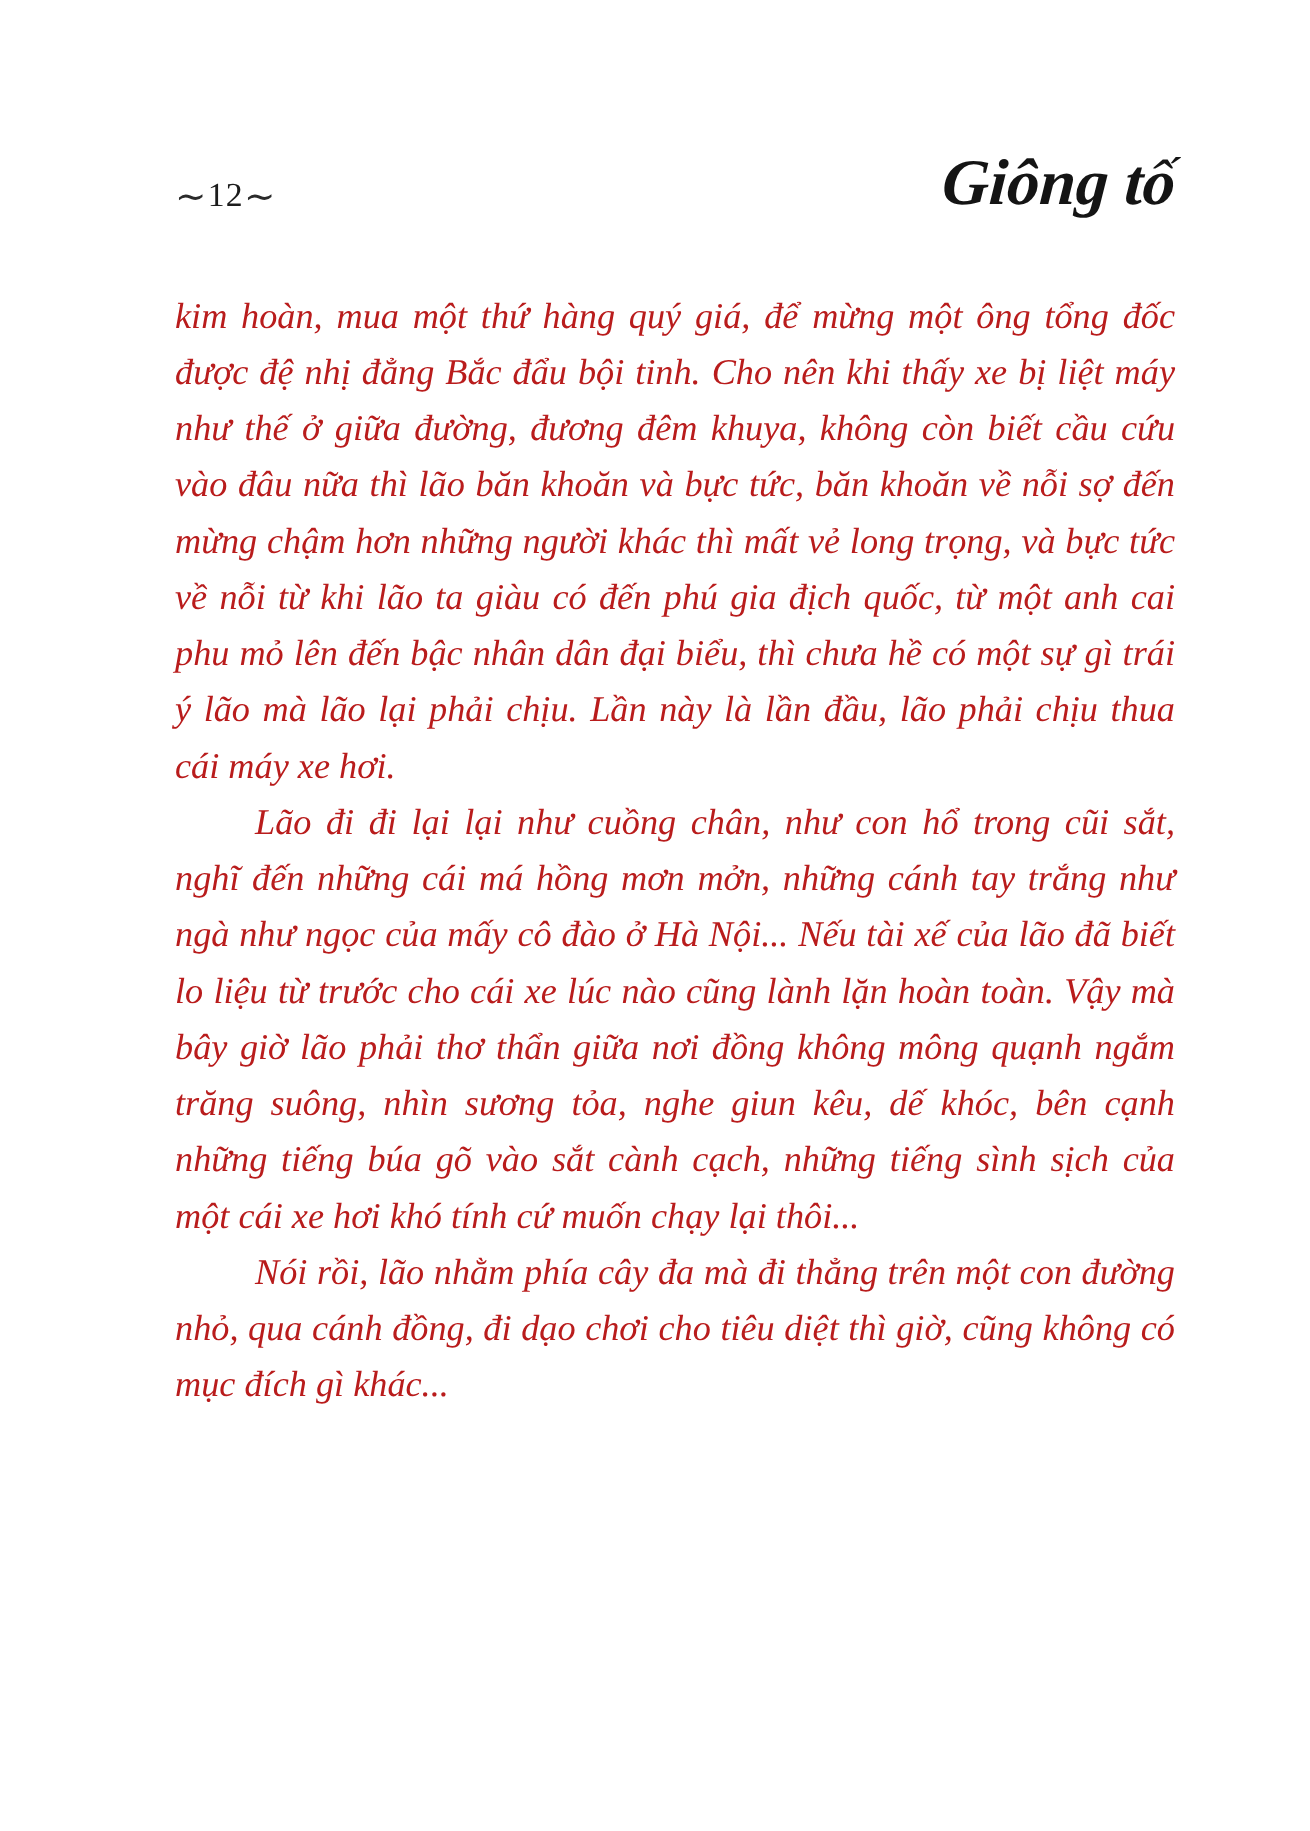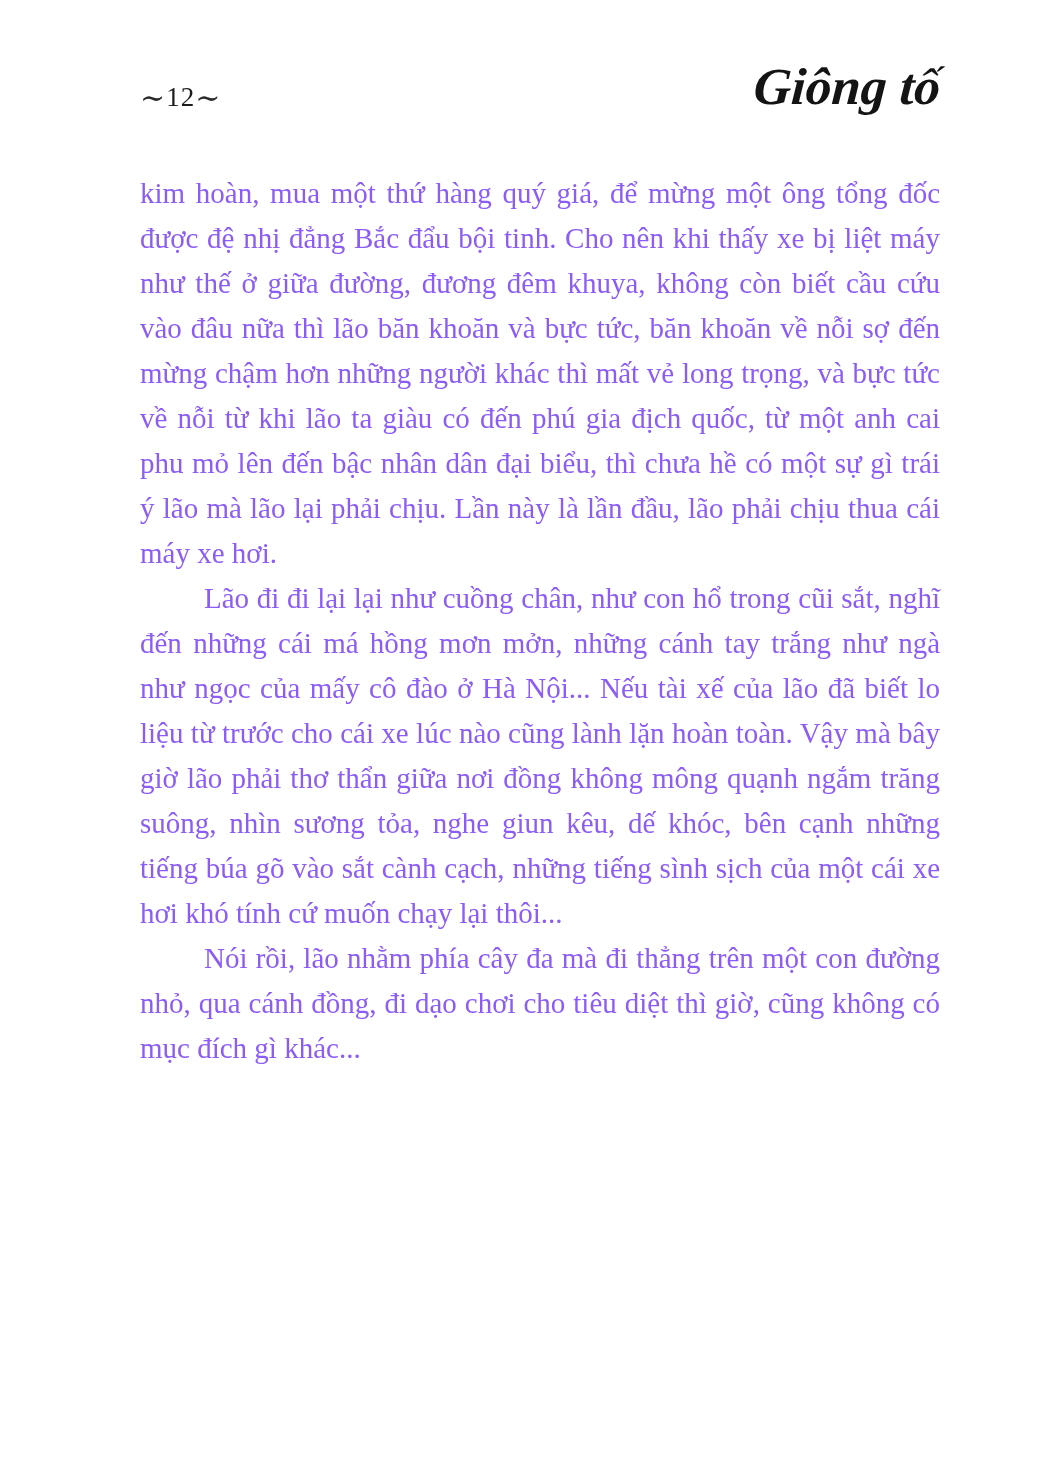--- a/index.html
+++ b/index.html
@@ -8,21 +8,21 @@
     background: #ffffff;
   }
   .page {
     position: relative;
     width: 1048px;
     height: 1282px;
     background: #ffffff;
     color: #1c1c1c;
     font-family: "Liberation Serif", "DejaVu Serif", serif;
     box-sizing: border-box;
-    padding: 60px 108px 0 140px;
+    padding: 120px 108px 0 140px;
     overflow: hidden;
   }
   .page-header {
     display: flex;
     justify-content: space-between;
     align-items: flex-end;
     margin-bottom: 58px;
   }
   .page-num {
     font-size: 27px;
@@ -42,21 +42,22 @@
     font-size: 52px;
     line-height: 1;
     color: #141414;
     font-family: "Liberation Serif", "DejaVu Serif", serif;
     transform: skewX(-4deg);
   }
   .page-body {
     font-size: 29px;
     line-height: 45px;
     text-align: justify;
-    color: #8b5cf6;
+    color: #b91c1c;
+    font-style: italic;
   }
   .page-body p {
     margin: 0;
   }
   .page-body p.indent {
     text-indent: 64px;
   }
   .page-body p.cont {
     text-indent: 0;
   }

